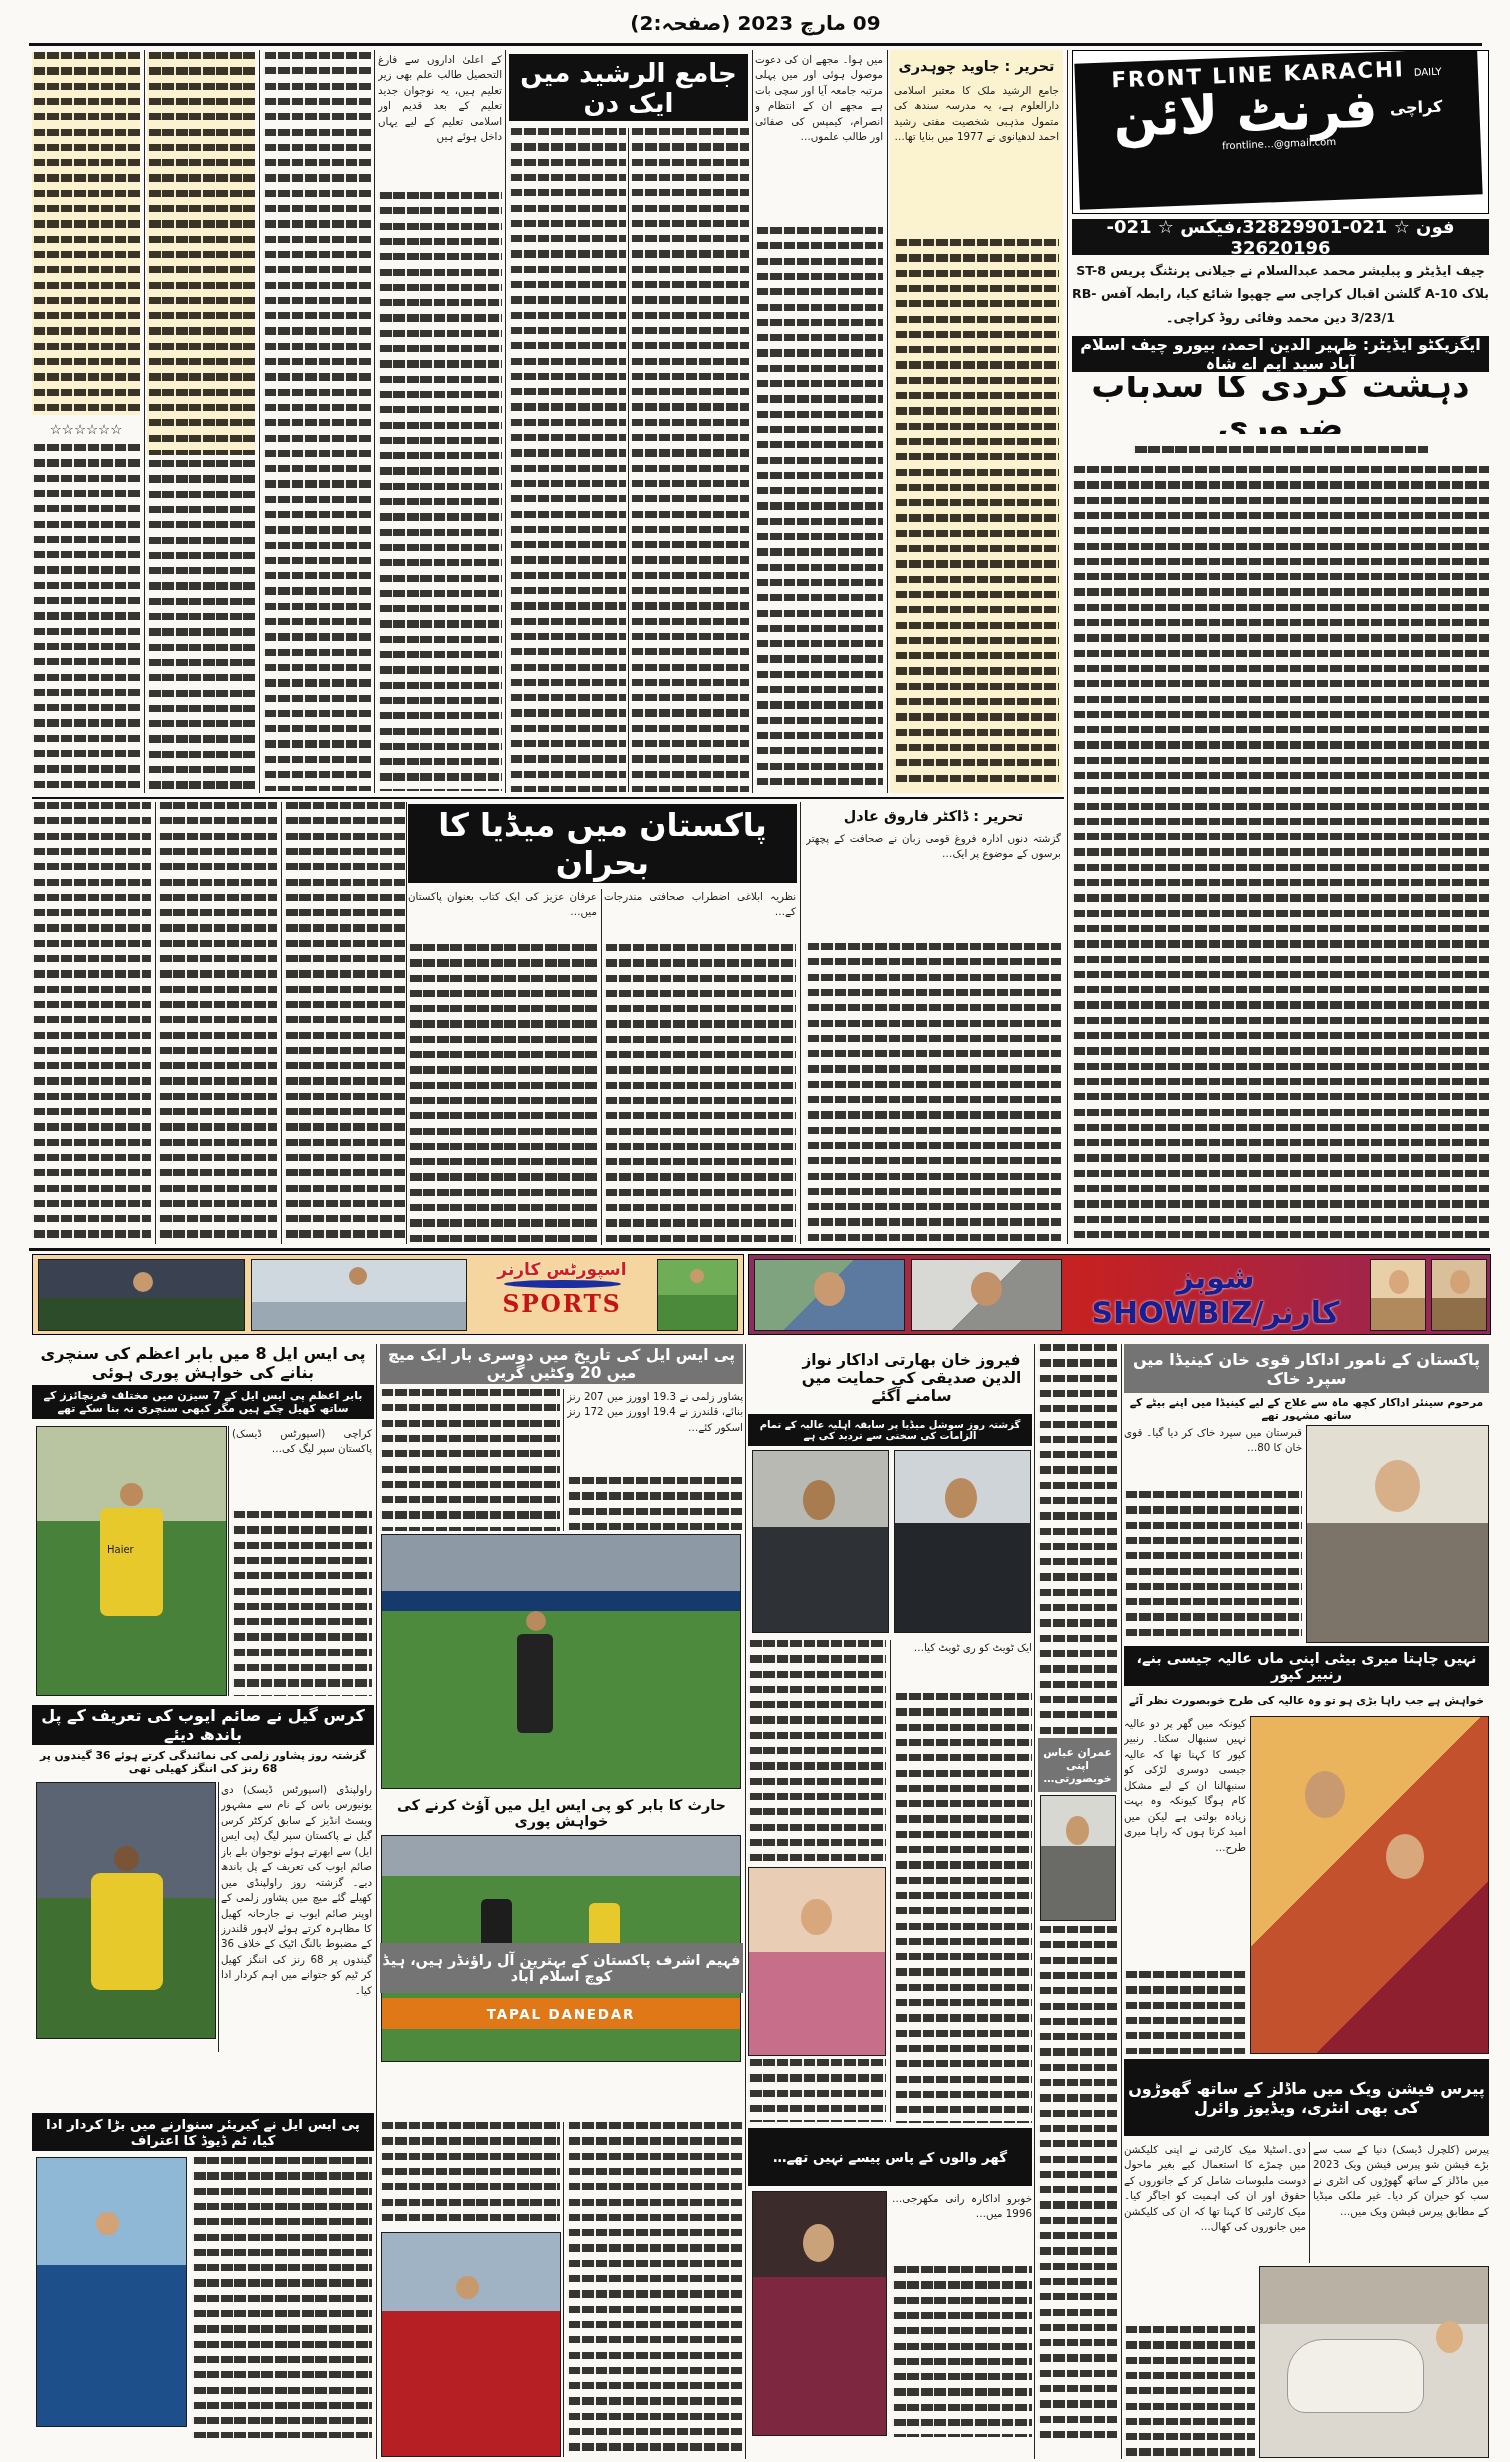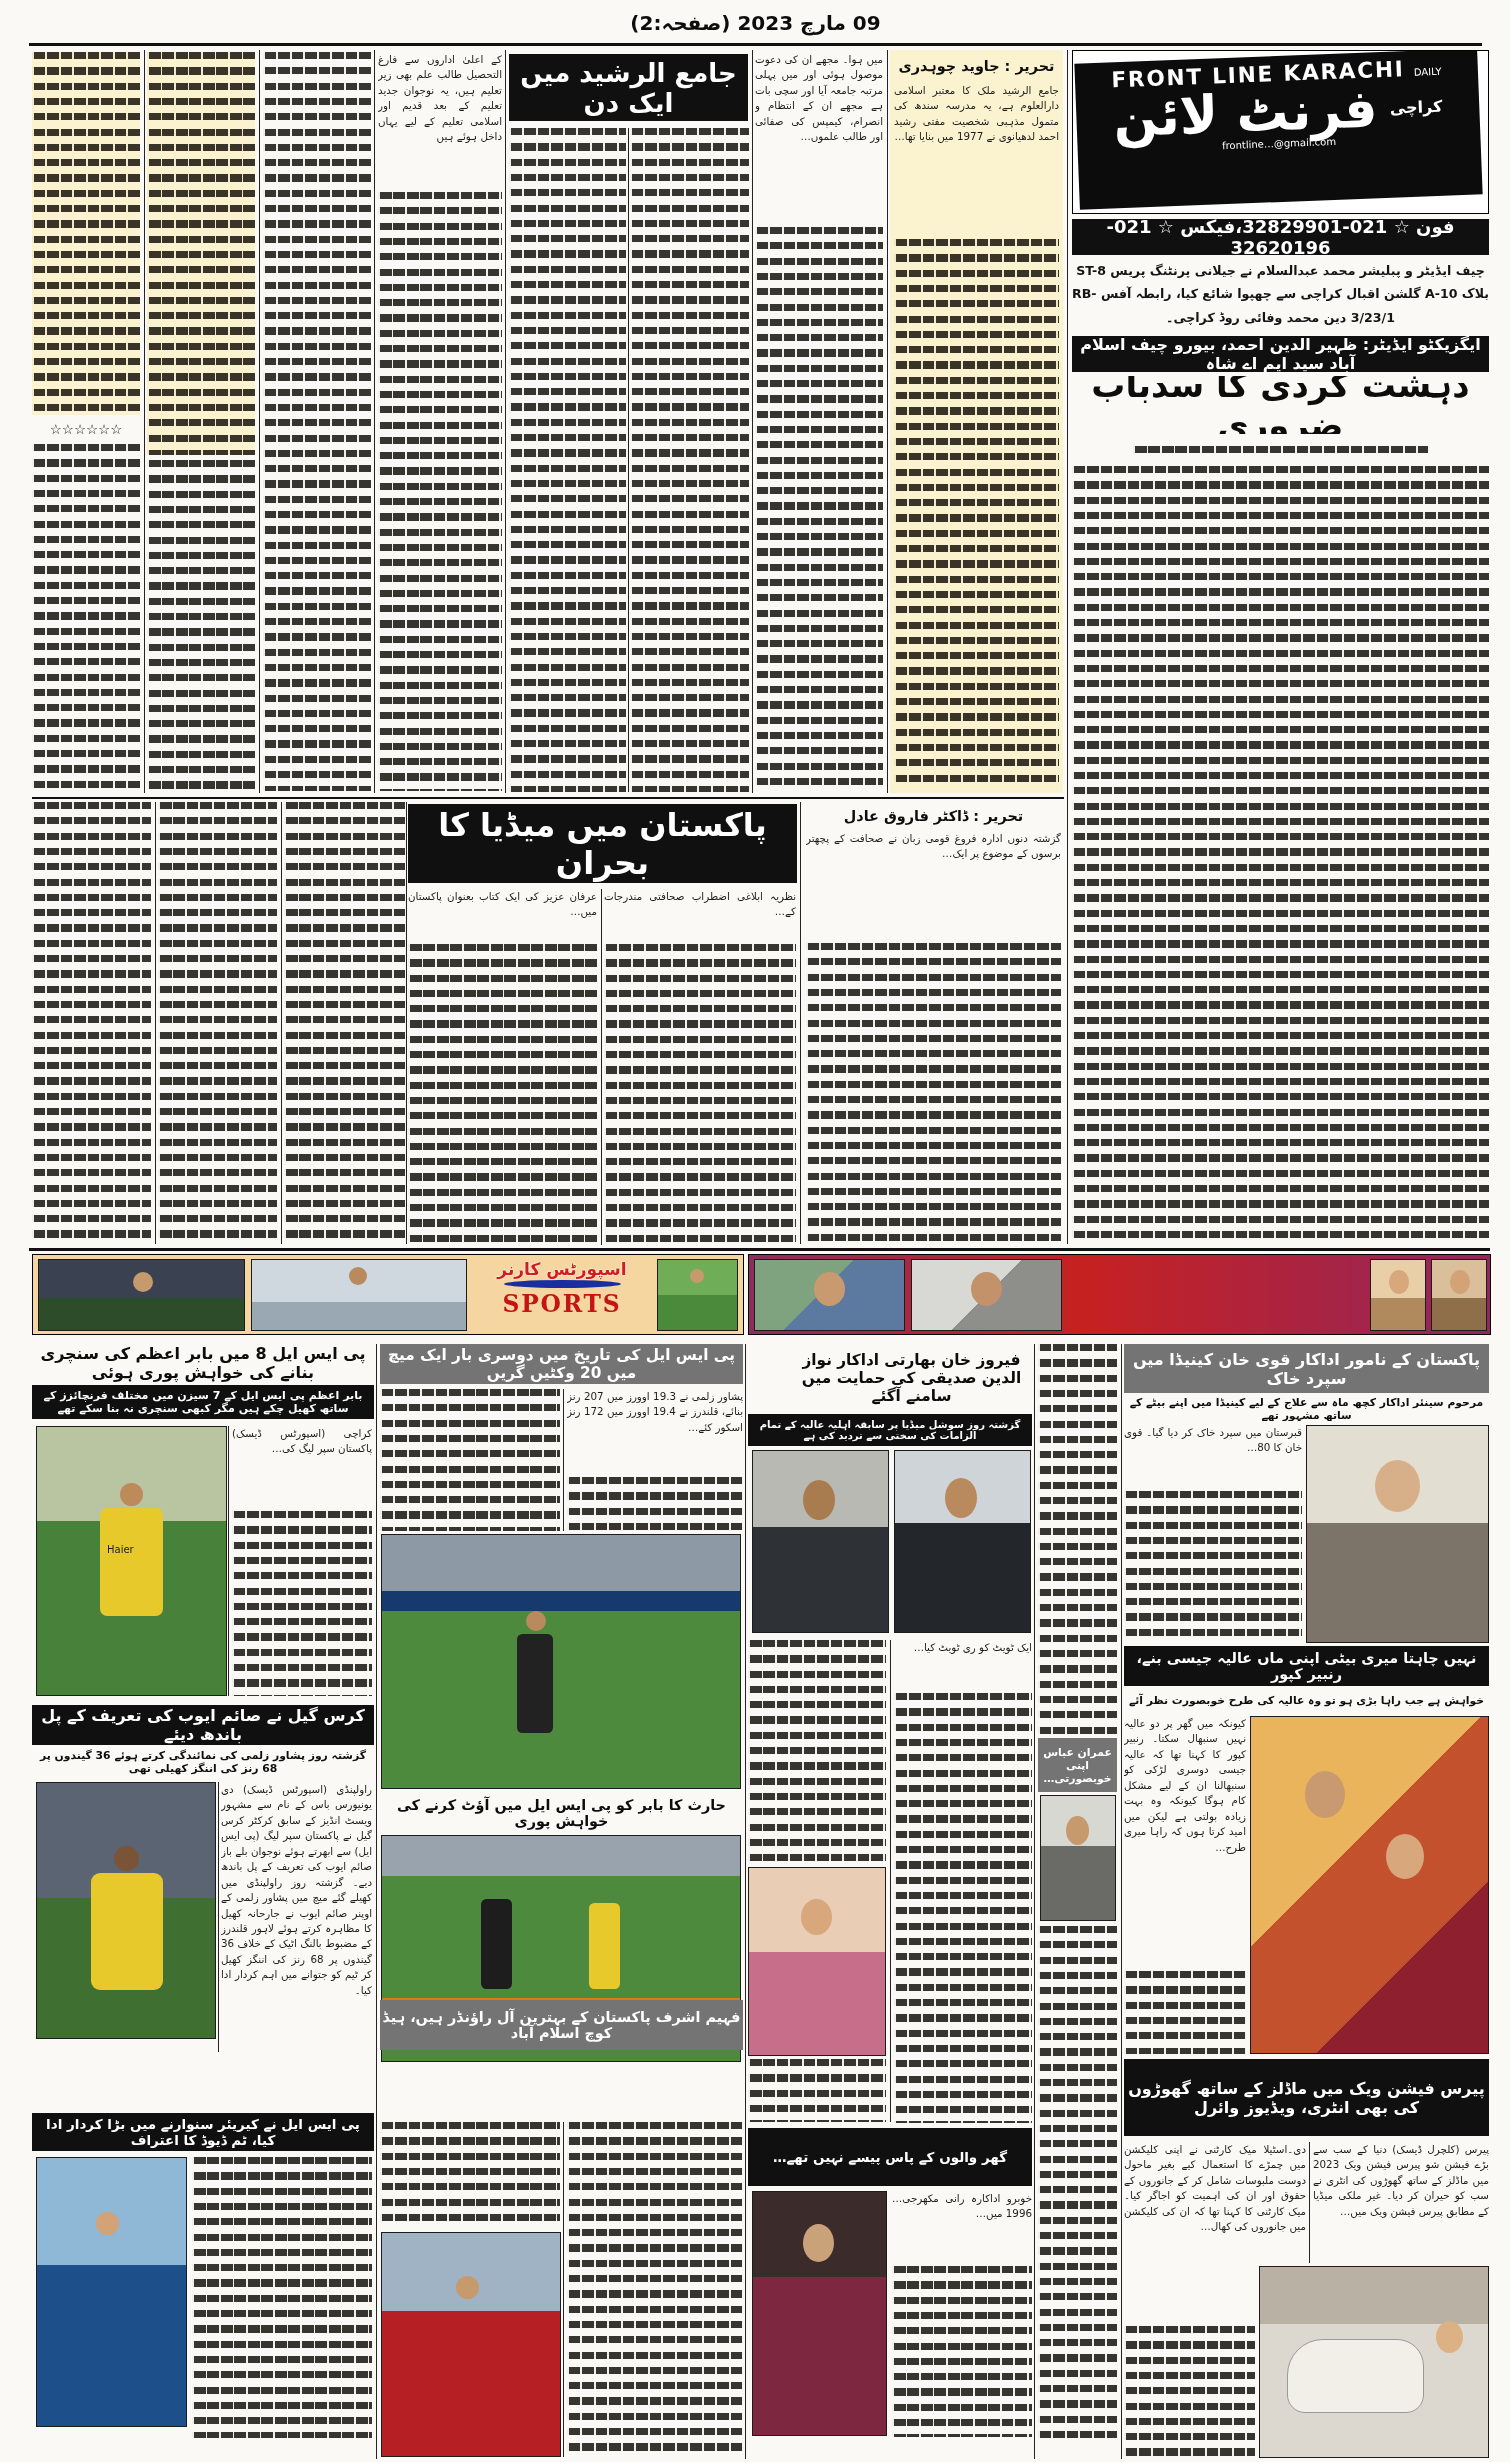--- a/index.html
+++ b/index.html
@@ -129,20 +129,21 @@
   </div>
 </div>
 
 <div class="abs" style="left:748px;top:1254px;width:743px;height:81px;background:linear-gradient(90deg,#8a2f5e,#c62121 45%,#93265c);border:0.9px solid #000;">
   <div class="photo" style="left:5.4px;top:3.6px;width:151px;height:72px;background:linear-gradient(135deg,#7fa37f 0 45%,#5c7aa0 45%);">
     <div class="face" style="left:59px;top:12.6px;width:31px;height:34px;background:#c99a70;"></div>
   </div>
   <div class="photo" style="left:162px;top:3.6px;width:151px;height:72px;background:linear-gradient(135deg,#d8d8d4 0 50%,#8e8e8a 50%);">
     <div class="face" style="left:59px;top:12.6px;width:31px;height:34px;background:#c3916a;"></div>
   </div>
+  <div class="abs center" style="left:318px;top:3.6px;width:297px;height:72px;color:#181d8f;font-weight:bold;font-size:30px;text-shadow:0 0 2.7px #fff;">شوبز کارنر/SHOWBIZ</div>
   <div class="photo" style="left:621px;top:3.6px;width:56px;height:72px;background:linear-gradient(180deg,#e8cfa8 0 55%,#b08a5c 55%);">
     <div class="face" style="left:18px;top:10.8px;width:20px;height:23.4px;background:#d8a87c;"></div>
   </div>
   <div class="photo" style="left:682px;top:3.6px;width:56px;height:72px;background:linear-gradient(180deg,#d9c09a 0 55%,#8f6f4a 55%);">
     <div class="face" style="left:18px;top:10.8px;width:20px;height:23.4px;background:#d3a276;"></div>
   </div>
 </div>
 
 <div class="abs headline" style="left:32px;top:1344px;width:342px;height:38px;font-size:16px;">پی ایس ایل 8 میں بابر اعظم کی سنچری بنانے کی خواہش پوری ہوئی</div>
 <div class="abs blackbar" style="left:32px;top:1385px;width:342px;height:34px;font-size:11px;font-weight:bold;">بابر اعظم پی ایس ایل کے 7 سیزن میں مختلف فرنچائزز کے ساتھ کھیل چکے ہیں مگر کبھی سنچری نہ بنا سکے تھے</div>
@@ -180,21 +181,21 @@
 <div class="photo" style="left:381px;top:1534px;width:360px;height:255px;background:linear-gradient(180deg,#8d99a5 0 22%,#163a6e 22% 30%,#4e8a3e 30%);">
   <div style="position:absolute;left:135px;top:99px;width:36px;height:99px;background:#222;border-radius:5.4px;"></div>
   <div class="face" style="left:144px;top:76px;width:20px;height:20px;background:#b98a5d;"></div>
 </div>
 <div class="abs headline" style="left:380px;top:1795px;width:363px;height:36px;font-size:14.4px;">حارث کا بابر کو پی ایس ایل میں آؤٹ کرنے کی خواہش پوری</div>
 <div class="photo" style="left:381px;top:1835px;width:360px;height:227px;background:linear-gradient(180deg,#98a3ad 0 18%,#4e8a3e 18%);">
   <div style="position:absolute;left:0;top:162px;width:100%;height:31px;background:#e07818;color:#fff;font-weight:bold;font-size:13.5px;display:flex;align-items:center;justify-content:center;direction:ltr;letter-spacing:1.8px;">TAPAL DANEDAR</div>
   <div style="position:absolute;left:99px;top:63px;width:31px;height:90px;background:#1d1d1d;border-radius:5.4px;"></div>
   <div style="position:absolute;left:207px;top:67px;width:31px;height:86px;background:#e8c92c;border-radius:5.4px;"></div>
 </div>
-<div class="abs greybar" style="left:380px;top:2000px;width:363px;height:50px;font-size:14.4px;font-weight:bold;">فہیم اشرف پاکستان کے بہترین آل راؤنڈر ہیں، ہیڈ کوچ اسلام آباد</div>
+<div class="abs greybar" style="left:380px;top:1943px;width:363px;height:50px;font-size:14.4px;font-weight:bold;">فہیم اشرف پاکستان کے بہترین آل راؤنڈر ہیں، ہیڈ کوچ اسلام آباد</div>
 <div class="gk-w" style="left:567px;top:2122px;width:176px;height:335px;"></div>
 <div class="vl" style="left:563px;top:2122px;height:335px;"></div>
 <div class="gk-w" style="left:380px;top:2122px;width:180px;height:106px;"></div>
 <div class="photo" style="left:381px;top:2232px;width:180px;height:225px;background:linear-gradient(180deg,#9fb3c4 0 35%,#b62025 35%);">
   <div class="face" style="left:74px;top:43px;width:23.4px;height:23.4px;background:#c69a6d;"></div>
 </div>
 <div class="vl" style="left:745px;top:1344px;height:1115px;"></div>
 
 <div class="abs headline" style="left:748px;top:1344px;width:284px;height:67px;font-size:15.3px;padding-left:43px;">فیروز خان بھارتی اداکار نواز الدین صدیقی کی حمایت میں سامنے آگئے</div>
 <div class="abs blackbar" style="left:748px;top:1414px;width:284px;height:32px;font-size:10px;font-weight:bold;">گزشتہ روز سوشل میڈیا پر سابقہ اہلیہ عالیہ کے تمام الزامات کی سختی سے تردید کی ہے</div>

